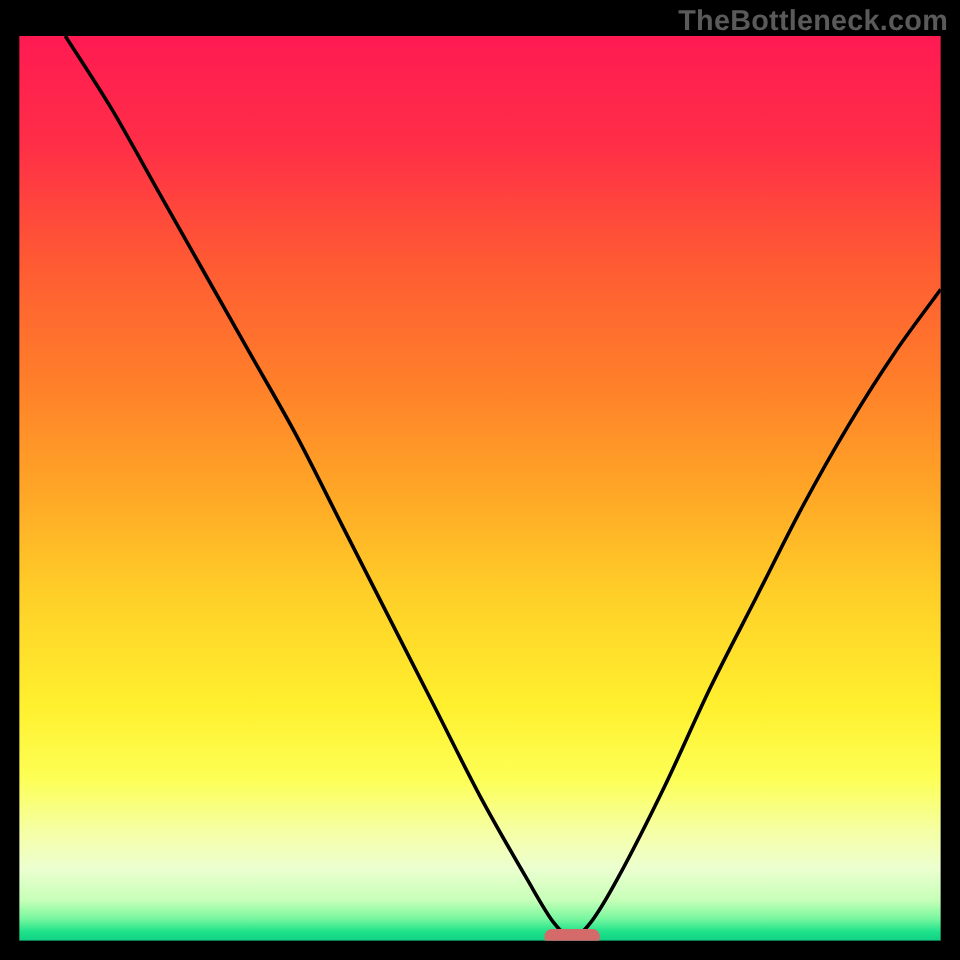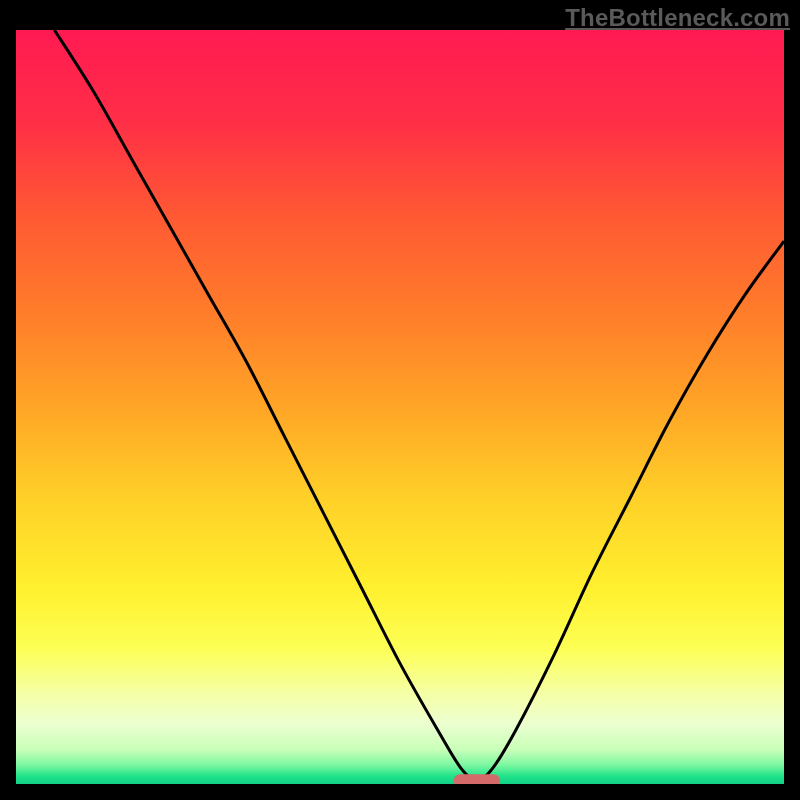--- a/index.html
+++ b/index.html
@@ -19,21 +19,20 @@
   }
   .watermark {
     position: absolute;
     top: 4px;
     right: 10px;
     color: #5a5a5a;
     font-size: 24px;
     font-weight: 600;
     letter-spacing: 0.2px;
     z-index: 10;
-    text-decoration: underline;
   }
   .plot-outer {
     position: absolute;
     left: 16px;
     top: 30px;
     width: 768px;
     height: 754px;
     background: #000;
   }
   .plot-inner {

